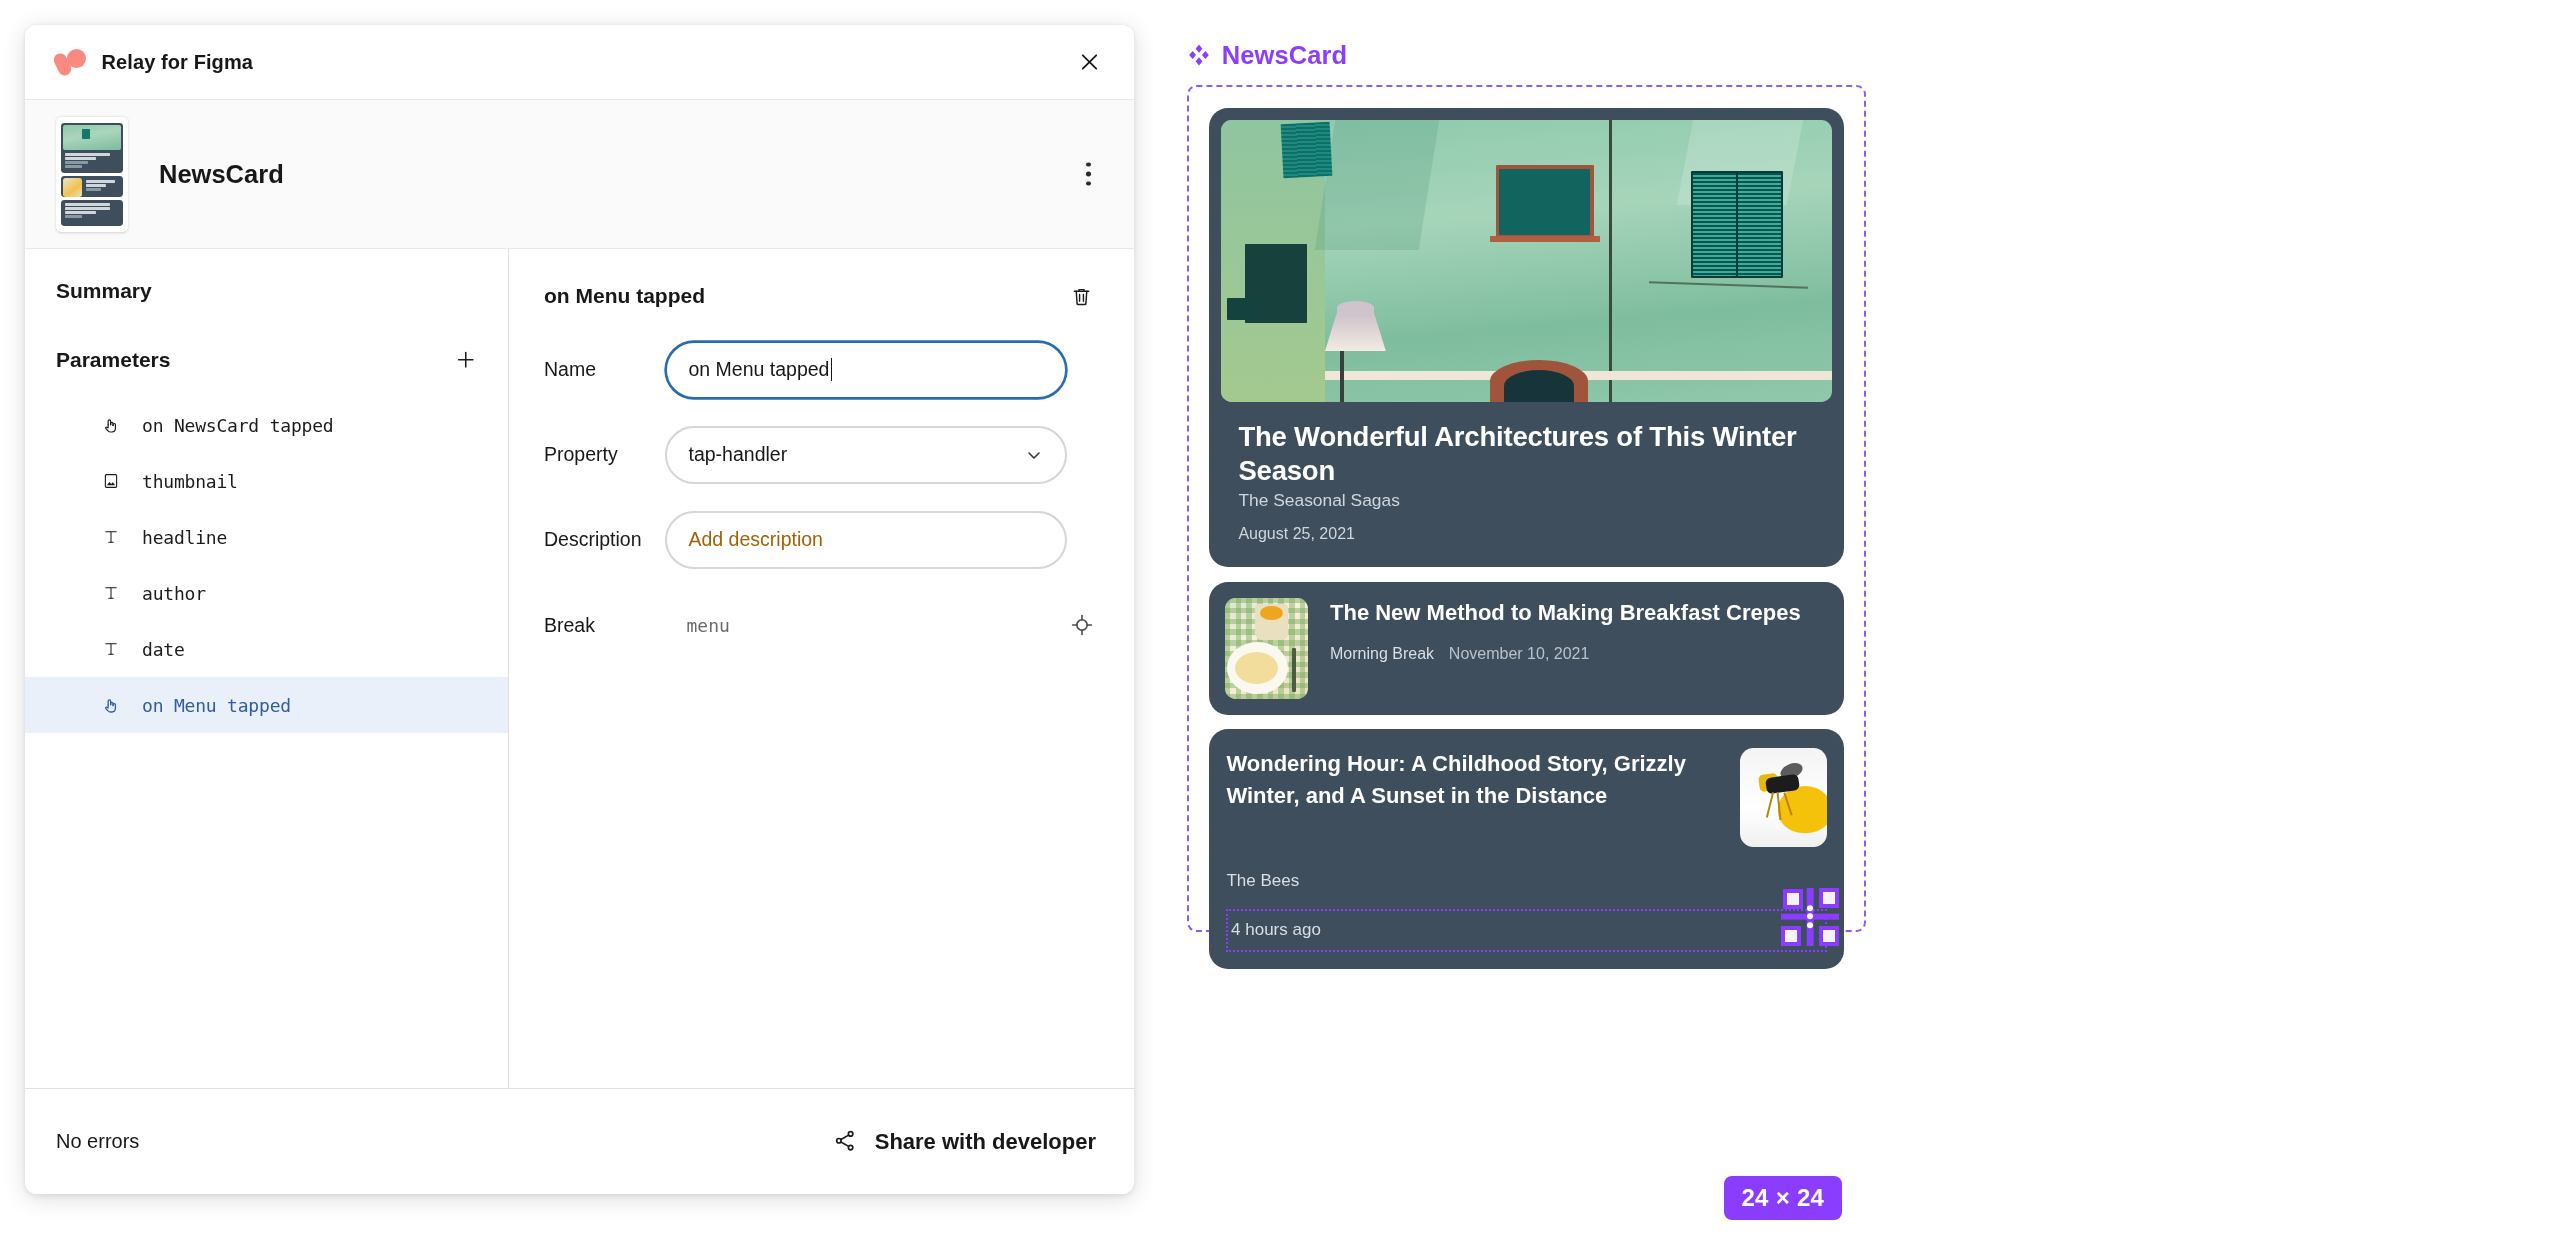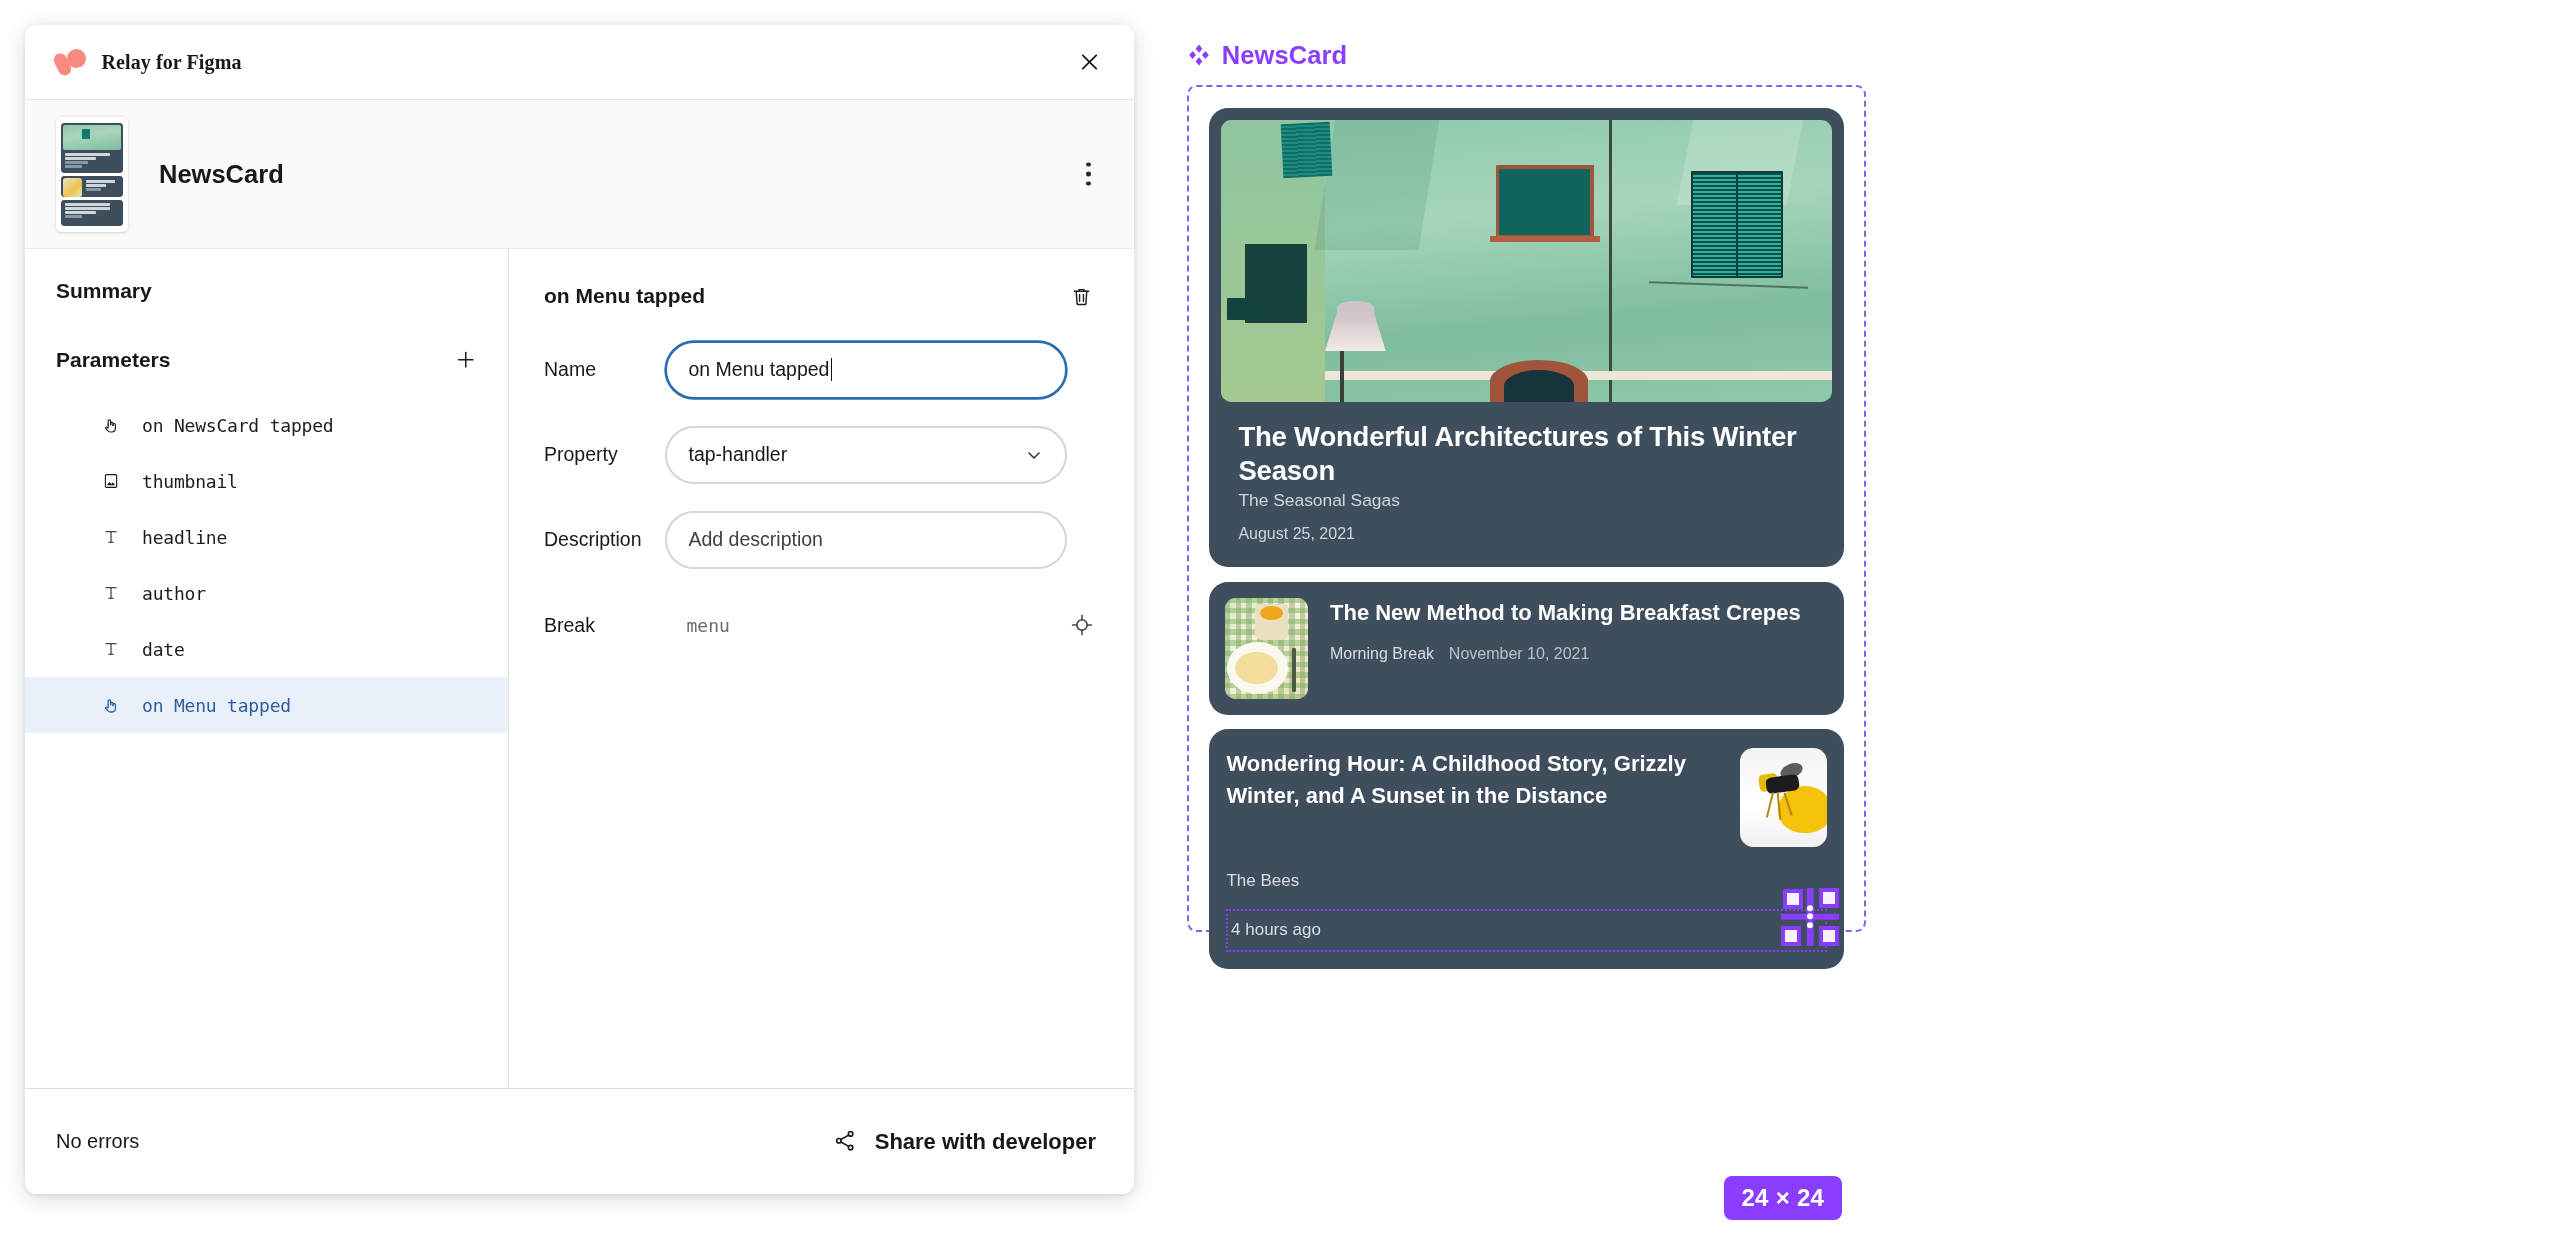--- a/index.html
+++ b/index.html
@@ -23,21 +23,20 @@
   }
 
   
   .titlebar {
     height: 75px; flex: 0 0 75px;
     display: flex; align-items: center;
     padding: 0 31px 0 31px;
     background: #fff;
     border-bottom: 1.3px solid #e9e9e9;
     position: relative;
-    font-family: Liberation Serif, serif;
   }
   .relay-logo { width: 29.5px; height: 27px; position: relative; flex:0 0 29.5px; margin-right: 16px; }
   .relay-logo .b1 {
     position:absolute; left:0px; top:4px; width:12.7px; height:23px;
     background:#fa8a80; border-radius: 7.4px; transform: rotate(-26deg);
   }
   .relay-logo .b2 {
     position:absolute; left:10.7px; top:0px; width:19px; height:19px;
     background:#fa8a80; border-radius: 50%;
   }
@@ -125,21 +124,21 @@
   .field-row { display:flex; align-items:center; padding: 0 35px 0 35px; margin-top: 27px; }
   .field-row .flabel { width: 121px; flex:0 0 121px; font-size:19.5px; color:#17181a; }
   .field-ctl { flex: 1 1 auto; max-width: 402px; }
   .inp {
     height: 58px; border-radius: 29.5px; border: 2px solid #d6d6d6;
     background:#fff; display:flex; align-items:center; padding: 0 21.5px;
     font-size: 19.5px; color:#17181a;
   }
   .inp.focused { border-color:#2b6cb0; border-width: 2px; box-shadow: 0 0 0 0.7px #2b6cb0; }
   .inp .caret { width:1.3px; height:23px; background:#17181a; margin-left:1.3px; display:inline-block; }
-  .inp.placeholder { color:#404040; }
+  .inp.placeholder { color:#a16207; }
   .inp.select { justify-content: space-between; }
   .chev { display:flex; align-items:center; }
 
   .layer-row { display:flex; align-items:center; padding: 0 35px; margin-top: 39px; }
   .layer-row .flabel { width:121px; flex:0 0 121px; font-size:19.5px; color:#17181a; }
   .layer-val {
     flex:1 1 auto; font-family:"DejaVu Sans Mono","Liberation Mono",monospace;
     font-size: 18px; color:#6b6b6b; padding-left: 21.5px;
   }
   .target-btn { width:35px;height:35px;display:flex;align-items:center;justify-content:center;cursor:pointer;}

